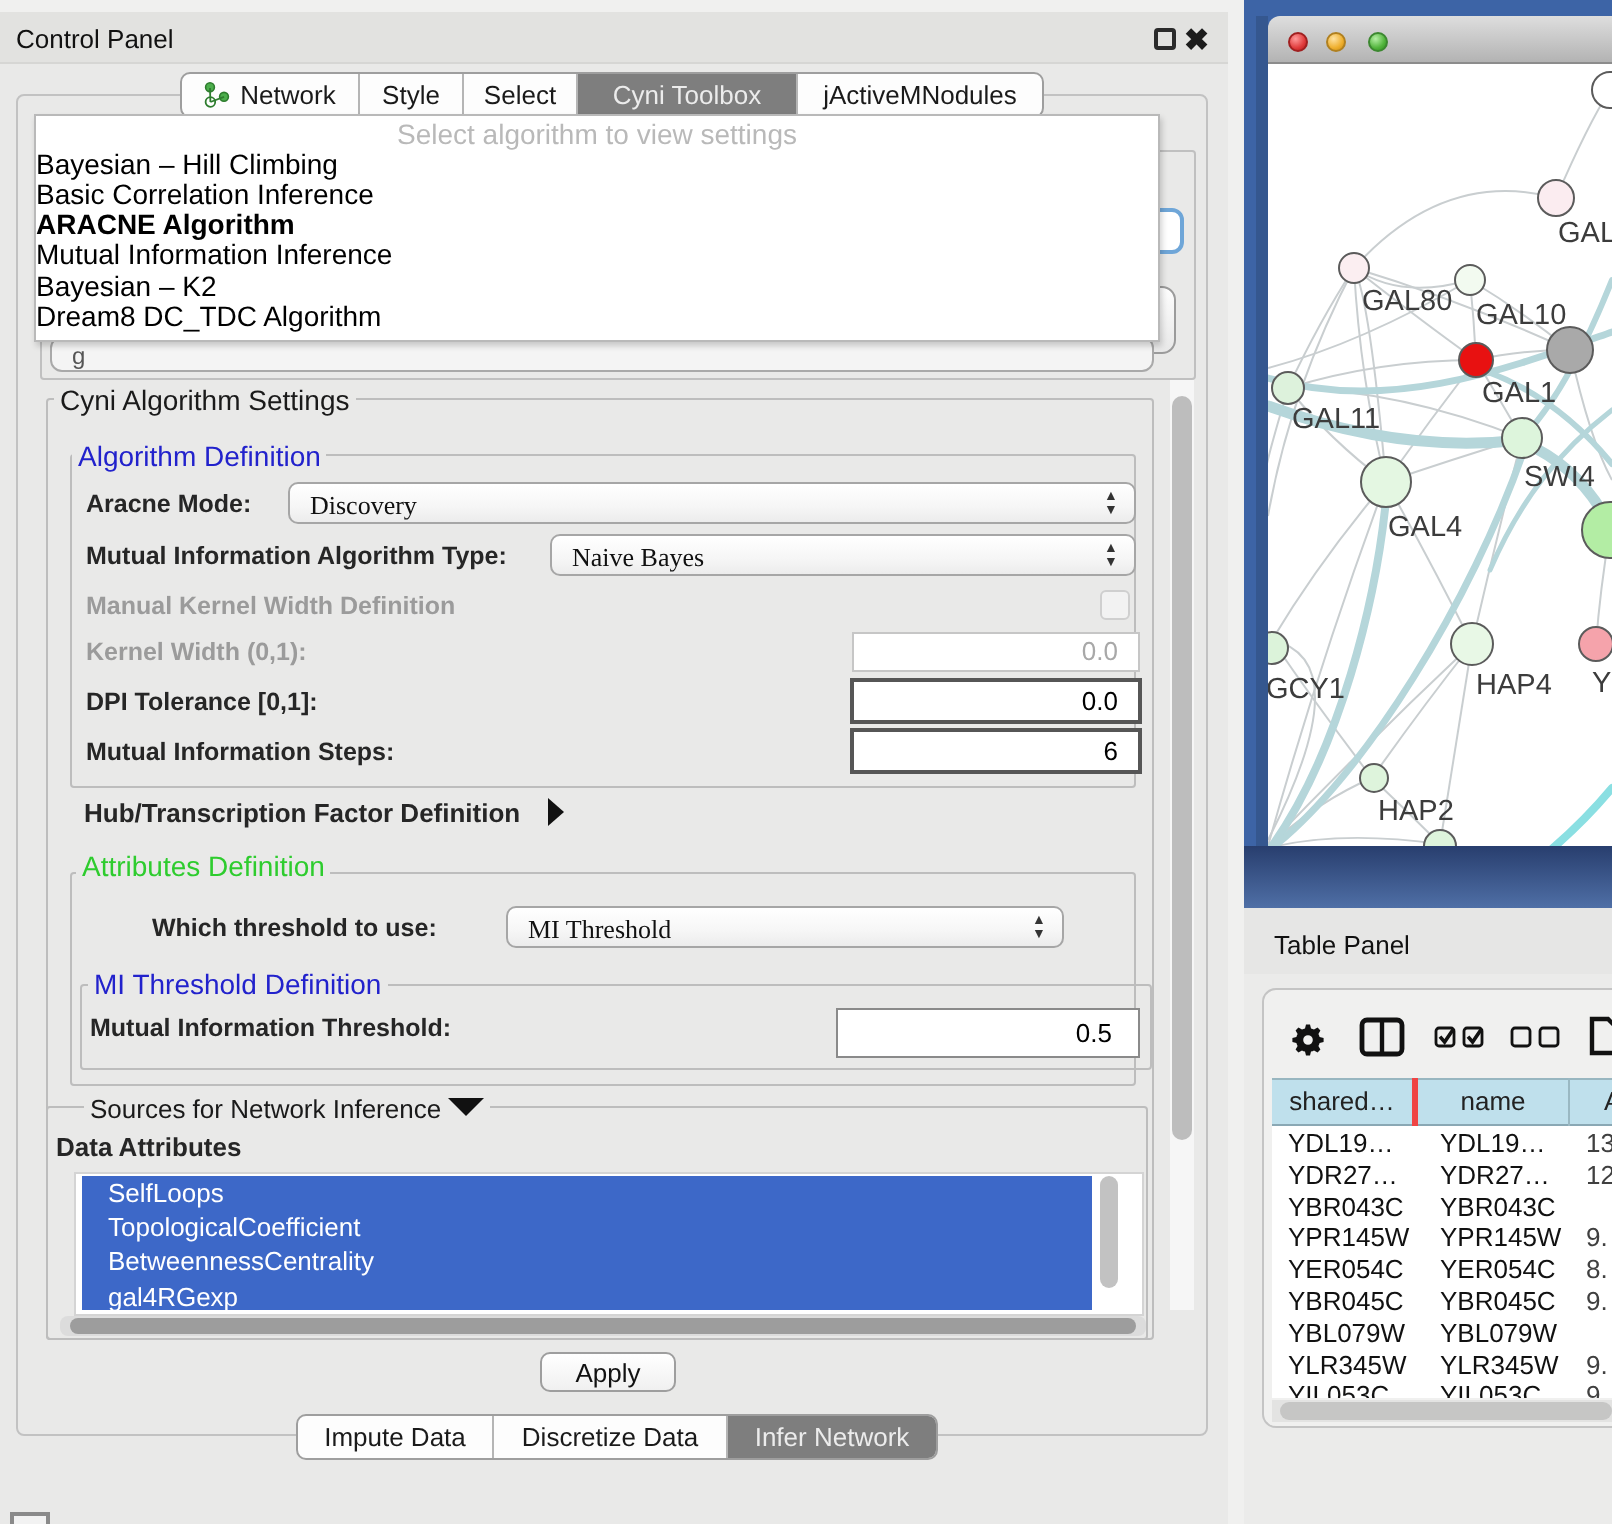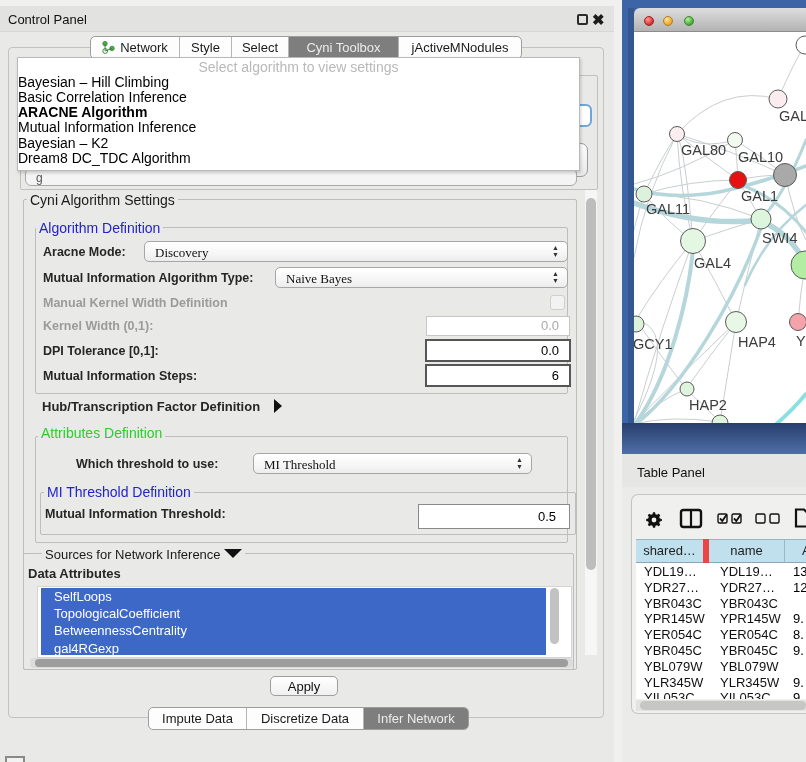--- a/index.html
+++ b/index.html
@@ -240,24 +240,24 @@
     <rect x="92" y="11" width="9" height="9" rx="1.5"></rect>
     <rect x="116" y="11" width="9" height="9" rx="1.5"></rect>
     <rect x="130" y="11" width="9" height="9" rx="1.5"></rect>
   </g>
   <path d="M80 15.3 l2.3 2.7 l4.6 -6.8" fill="none" stroke="#111" stroke-width="1.8"></path>
   <path d="M94 15.3 l2.3 2.7 l4.6 -6.8" fill="none" stroke="#111" stroke-width="1.8"></path>
   <path d="M156 6.5 h8 l4 4 v13 h-12 z" fill="none" stroke="#111" stroke-width="2.2"></path>
 </svg>
 
 <div class="ab" style="left:636px;top:539px;width:170px;height:24px;background:#bfe0ec;border-top:1px solid #98b6c0;border-bottom:1px solid #8aa8b4"></div>
-<div class="ab" style="left:636px;top:539px;width:73px;height:24px;border-right:6px solid #ef4444;text-align:center;line-height:24px;font-size:13px;color:#222">shared…</div>
+<div class="ab" style="left:636px;top:539px;width:73px;height:24px;border-right:3px solid #ef4444;text-align:center;line-height:24px;font-size:13px;color:#222">shared…</div>
 <div class="ab" style="left:709px;top:539px;width:76px;height:24px;border-right:1px solid #9ab8c2;text-align:center;line-height:24px;font-size:13px;color:#222">name</div>
 <div class="ab" style="left:802px;top:539px;width:10px;height:24px;line-height:24px;font-size:13px;color:#222">A</div>
 
 <div class="ab" style="left:636px;top:563px;width:170px;height:136px;background:#fff;overflow:hidden">
   <div style="position:absolute;left:8px;top:1px;font-size:13px;line-height:15.8px;color:#111">YDL19…<br>YDR27…<br>YBR043C<br>YPR145W<br>YER054C<br>YBR045C<br>YBL079W<br>YLR345W<br>YIL053C</div>
   <div style="position:absolute;left:84px;top:1px;font-size:13px;line-height:15.8px;color:#111">YDL19…<br>YDR27…<br>YBR043C<br>YPR145W<br>YER054C<br>YBR045C<br>YBL079W<br>YLR345W<br>YIL053C</div>
-  <div style="position:absolute;left:157px;top:1px;font-size:13px;line-height:15.8px;color:#000000">13<br>12<br><br>9.<br>8.<br>9.<br><br>9.<br>9.</div>
+  <div style="position:absolute;left:157px;top:1px;font-size:13px;line-height:15.8px;color:#404040">13<br>12<br><br>9.<br>8.<br>9.<br><br>9.<br>9.</div>
 </div>
 
 <div class="ab" style="left:636px;top:700px;width:170px;height:11px;background:#e3e3e2"></div>
 <div class="ab" style="left:640px;top:701px;width:166px;height:9px;background:#c6c6c5;border-radius:5px"></div>
 
 </body></html>

